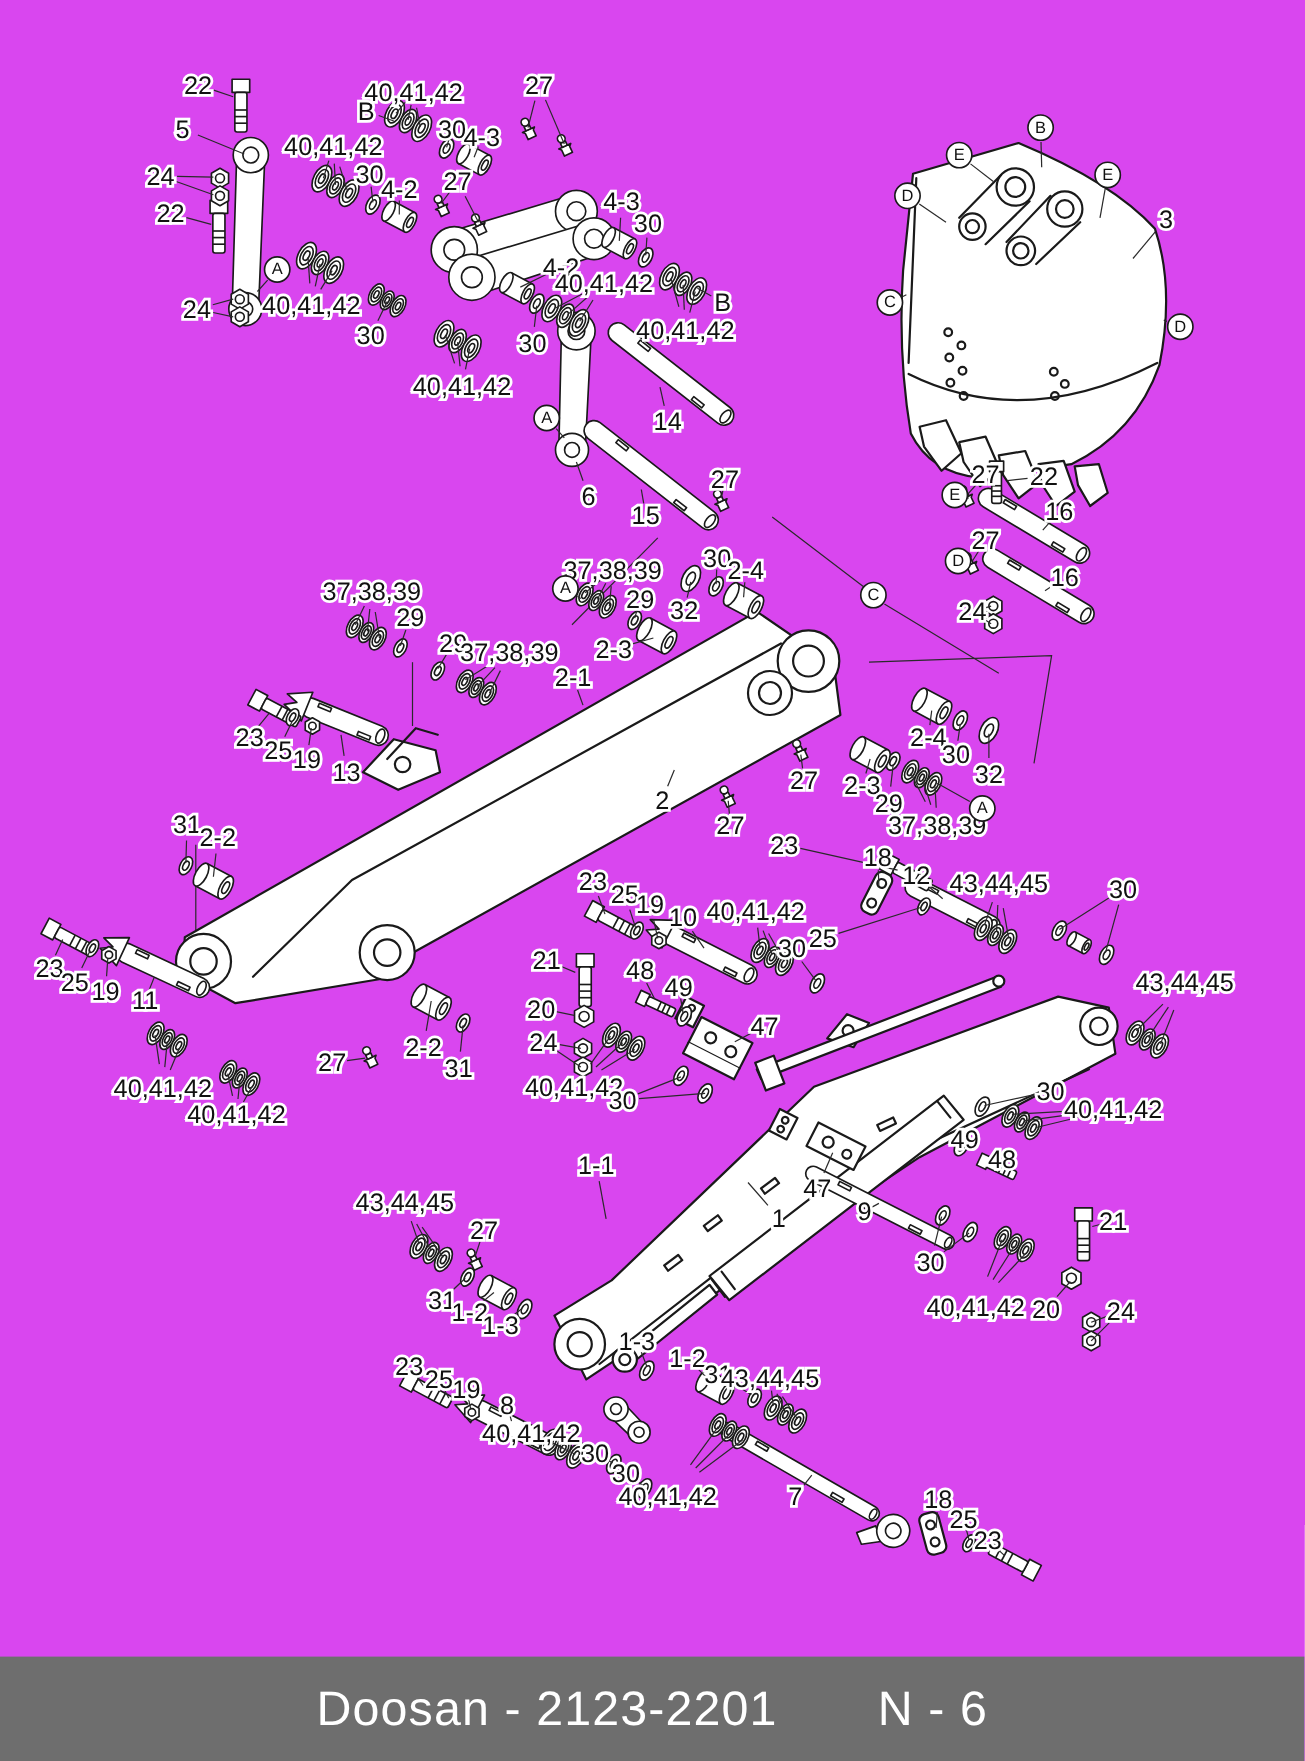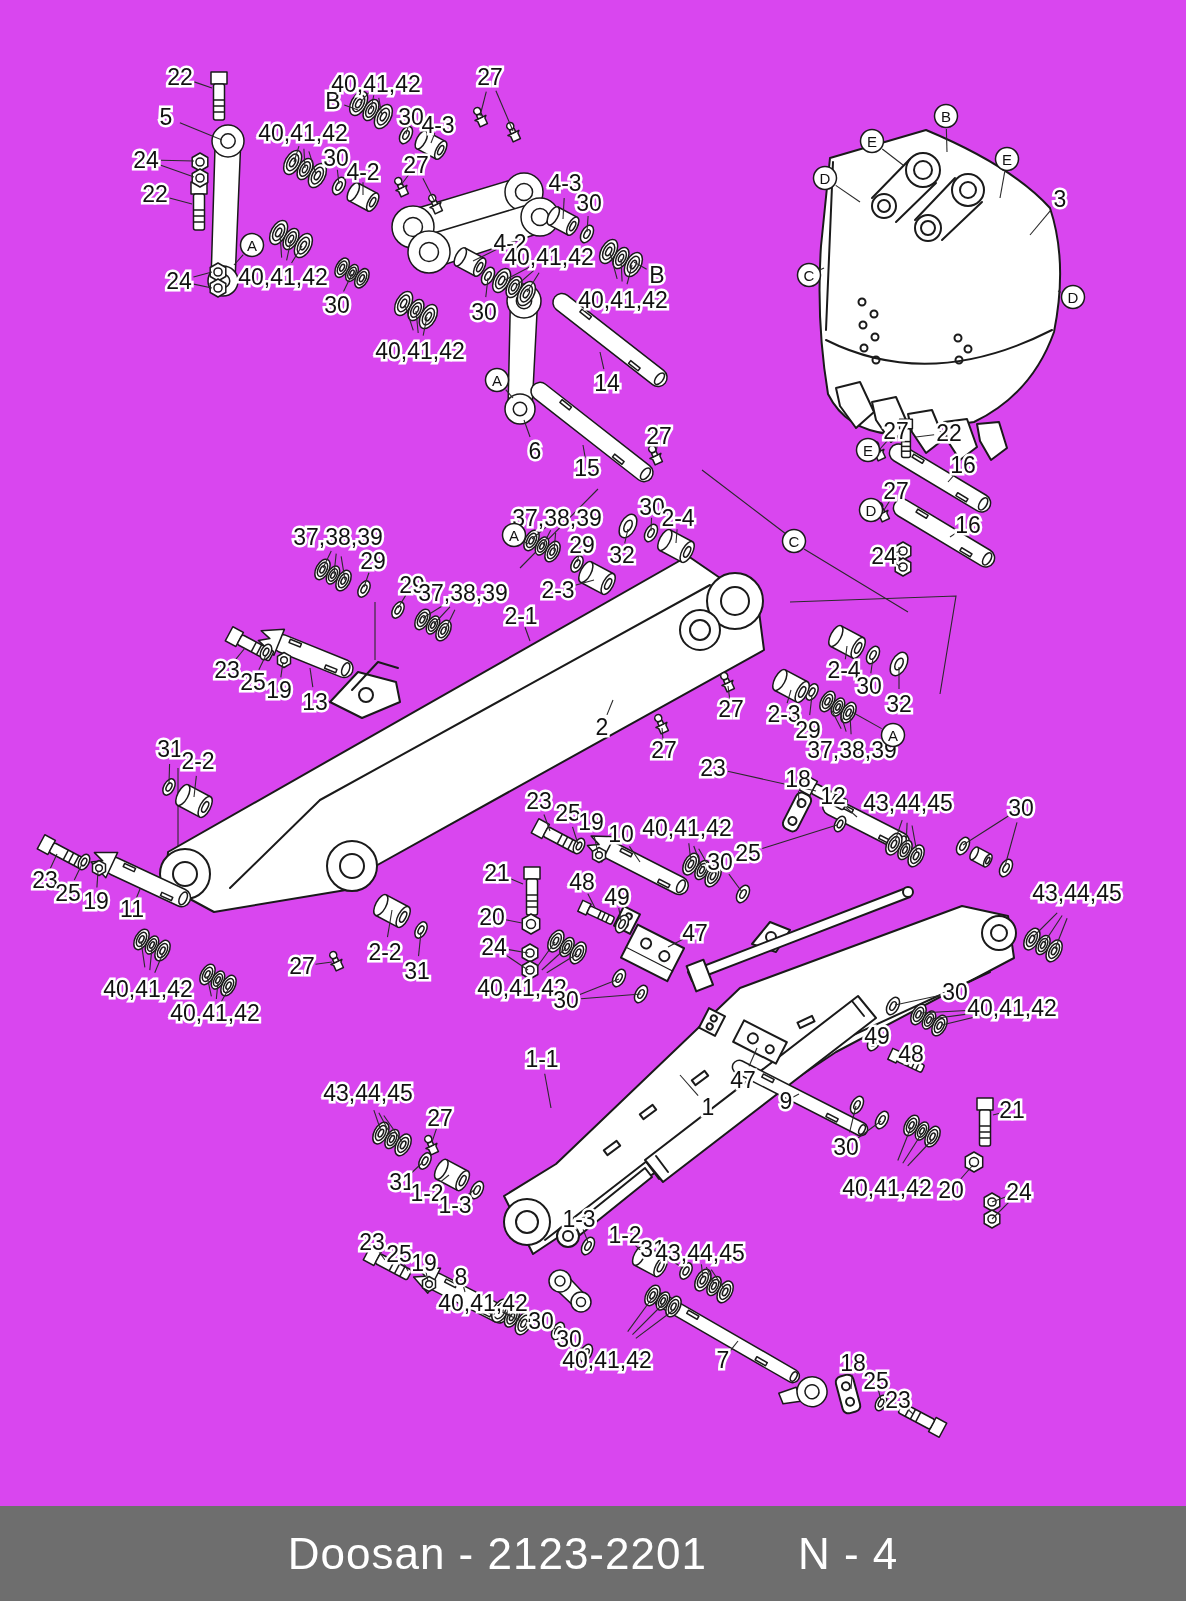--- a/index.html
+++ b/index.html
@@ -1448,15 +1448,15 @@
         </g>
         <g transform="translate(794 541)">
           <circle r="11.5" fill="#fff" stroke="#1a1a1a" stroke-width="1.5"></circle>
           <text text-anchor="middle" dominant-baseline="central" font-size="15" fill="#111111" font-family="Liberation Sans, sans-serif">C</text>
         </g>
       </g>
     </svg>
 
   <div class="footer">
     <span>Doosan - 2123-2201</span>
-    <span>N - 4</span>
+    <span>N - 6</span>
   </div>
 </div>
 
 </body></html>

